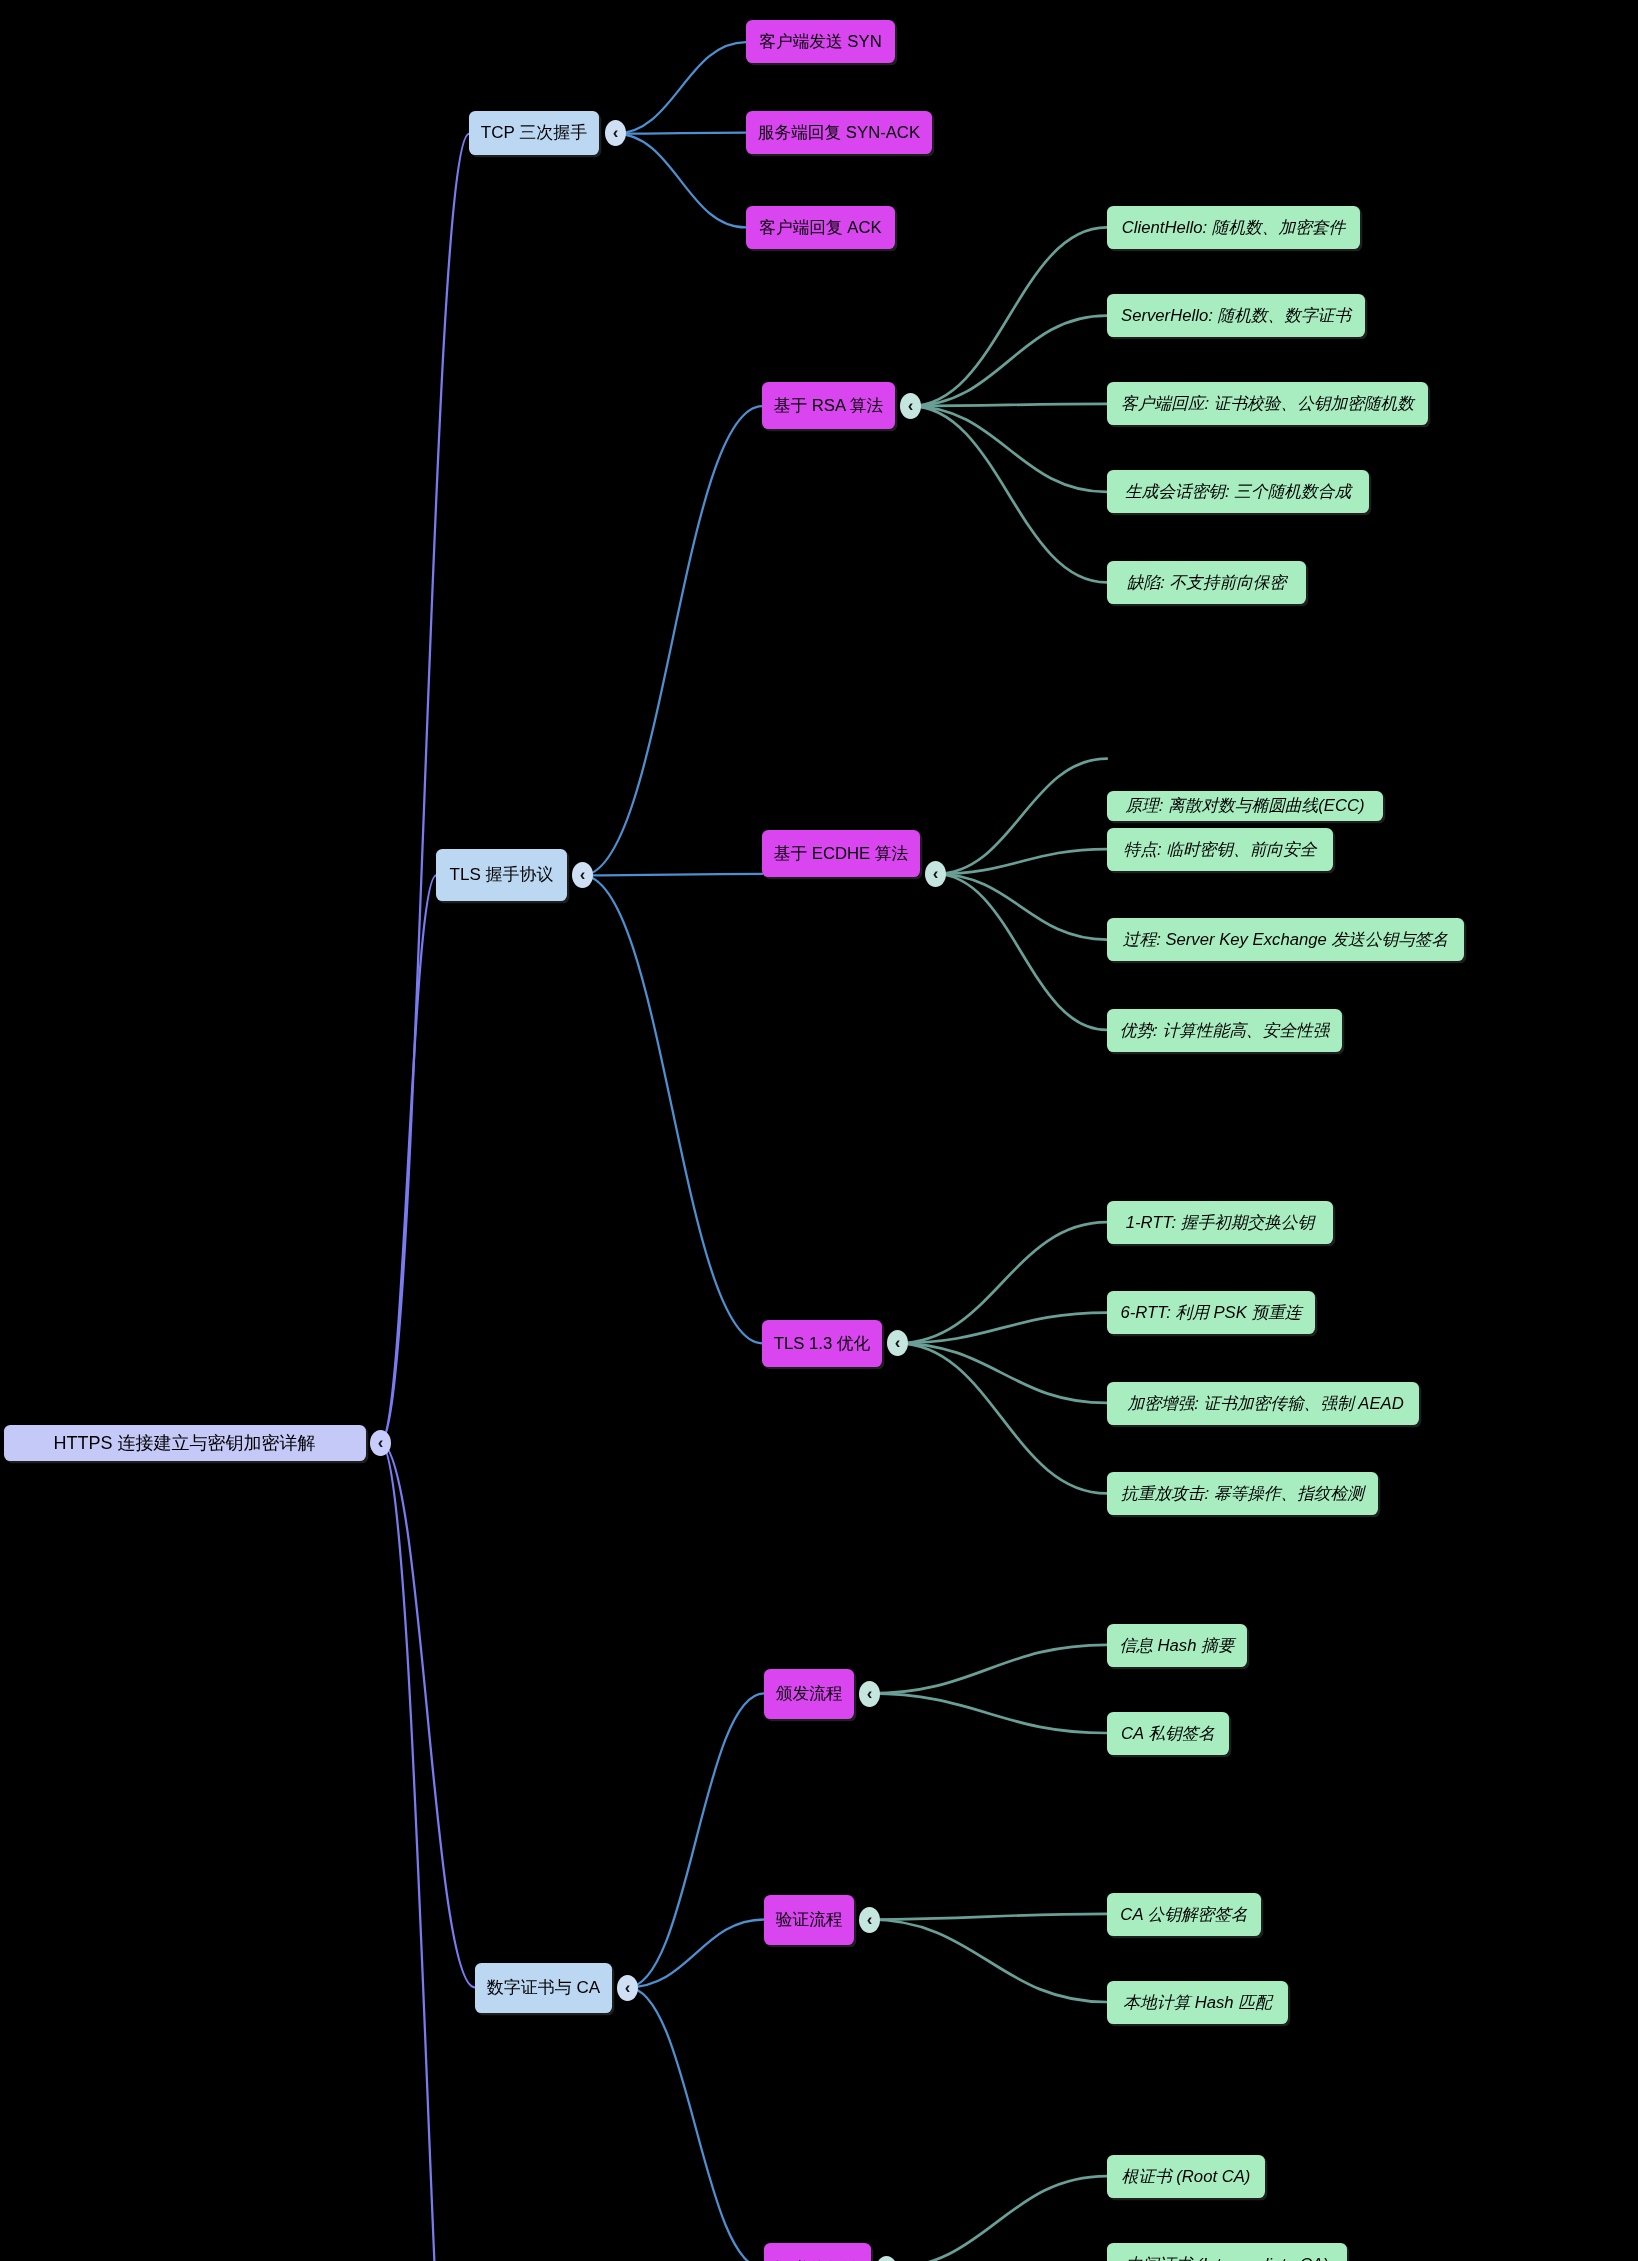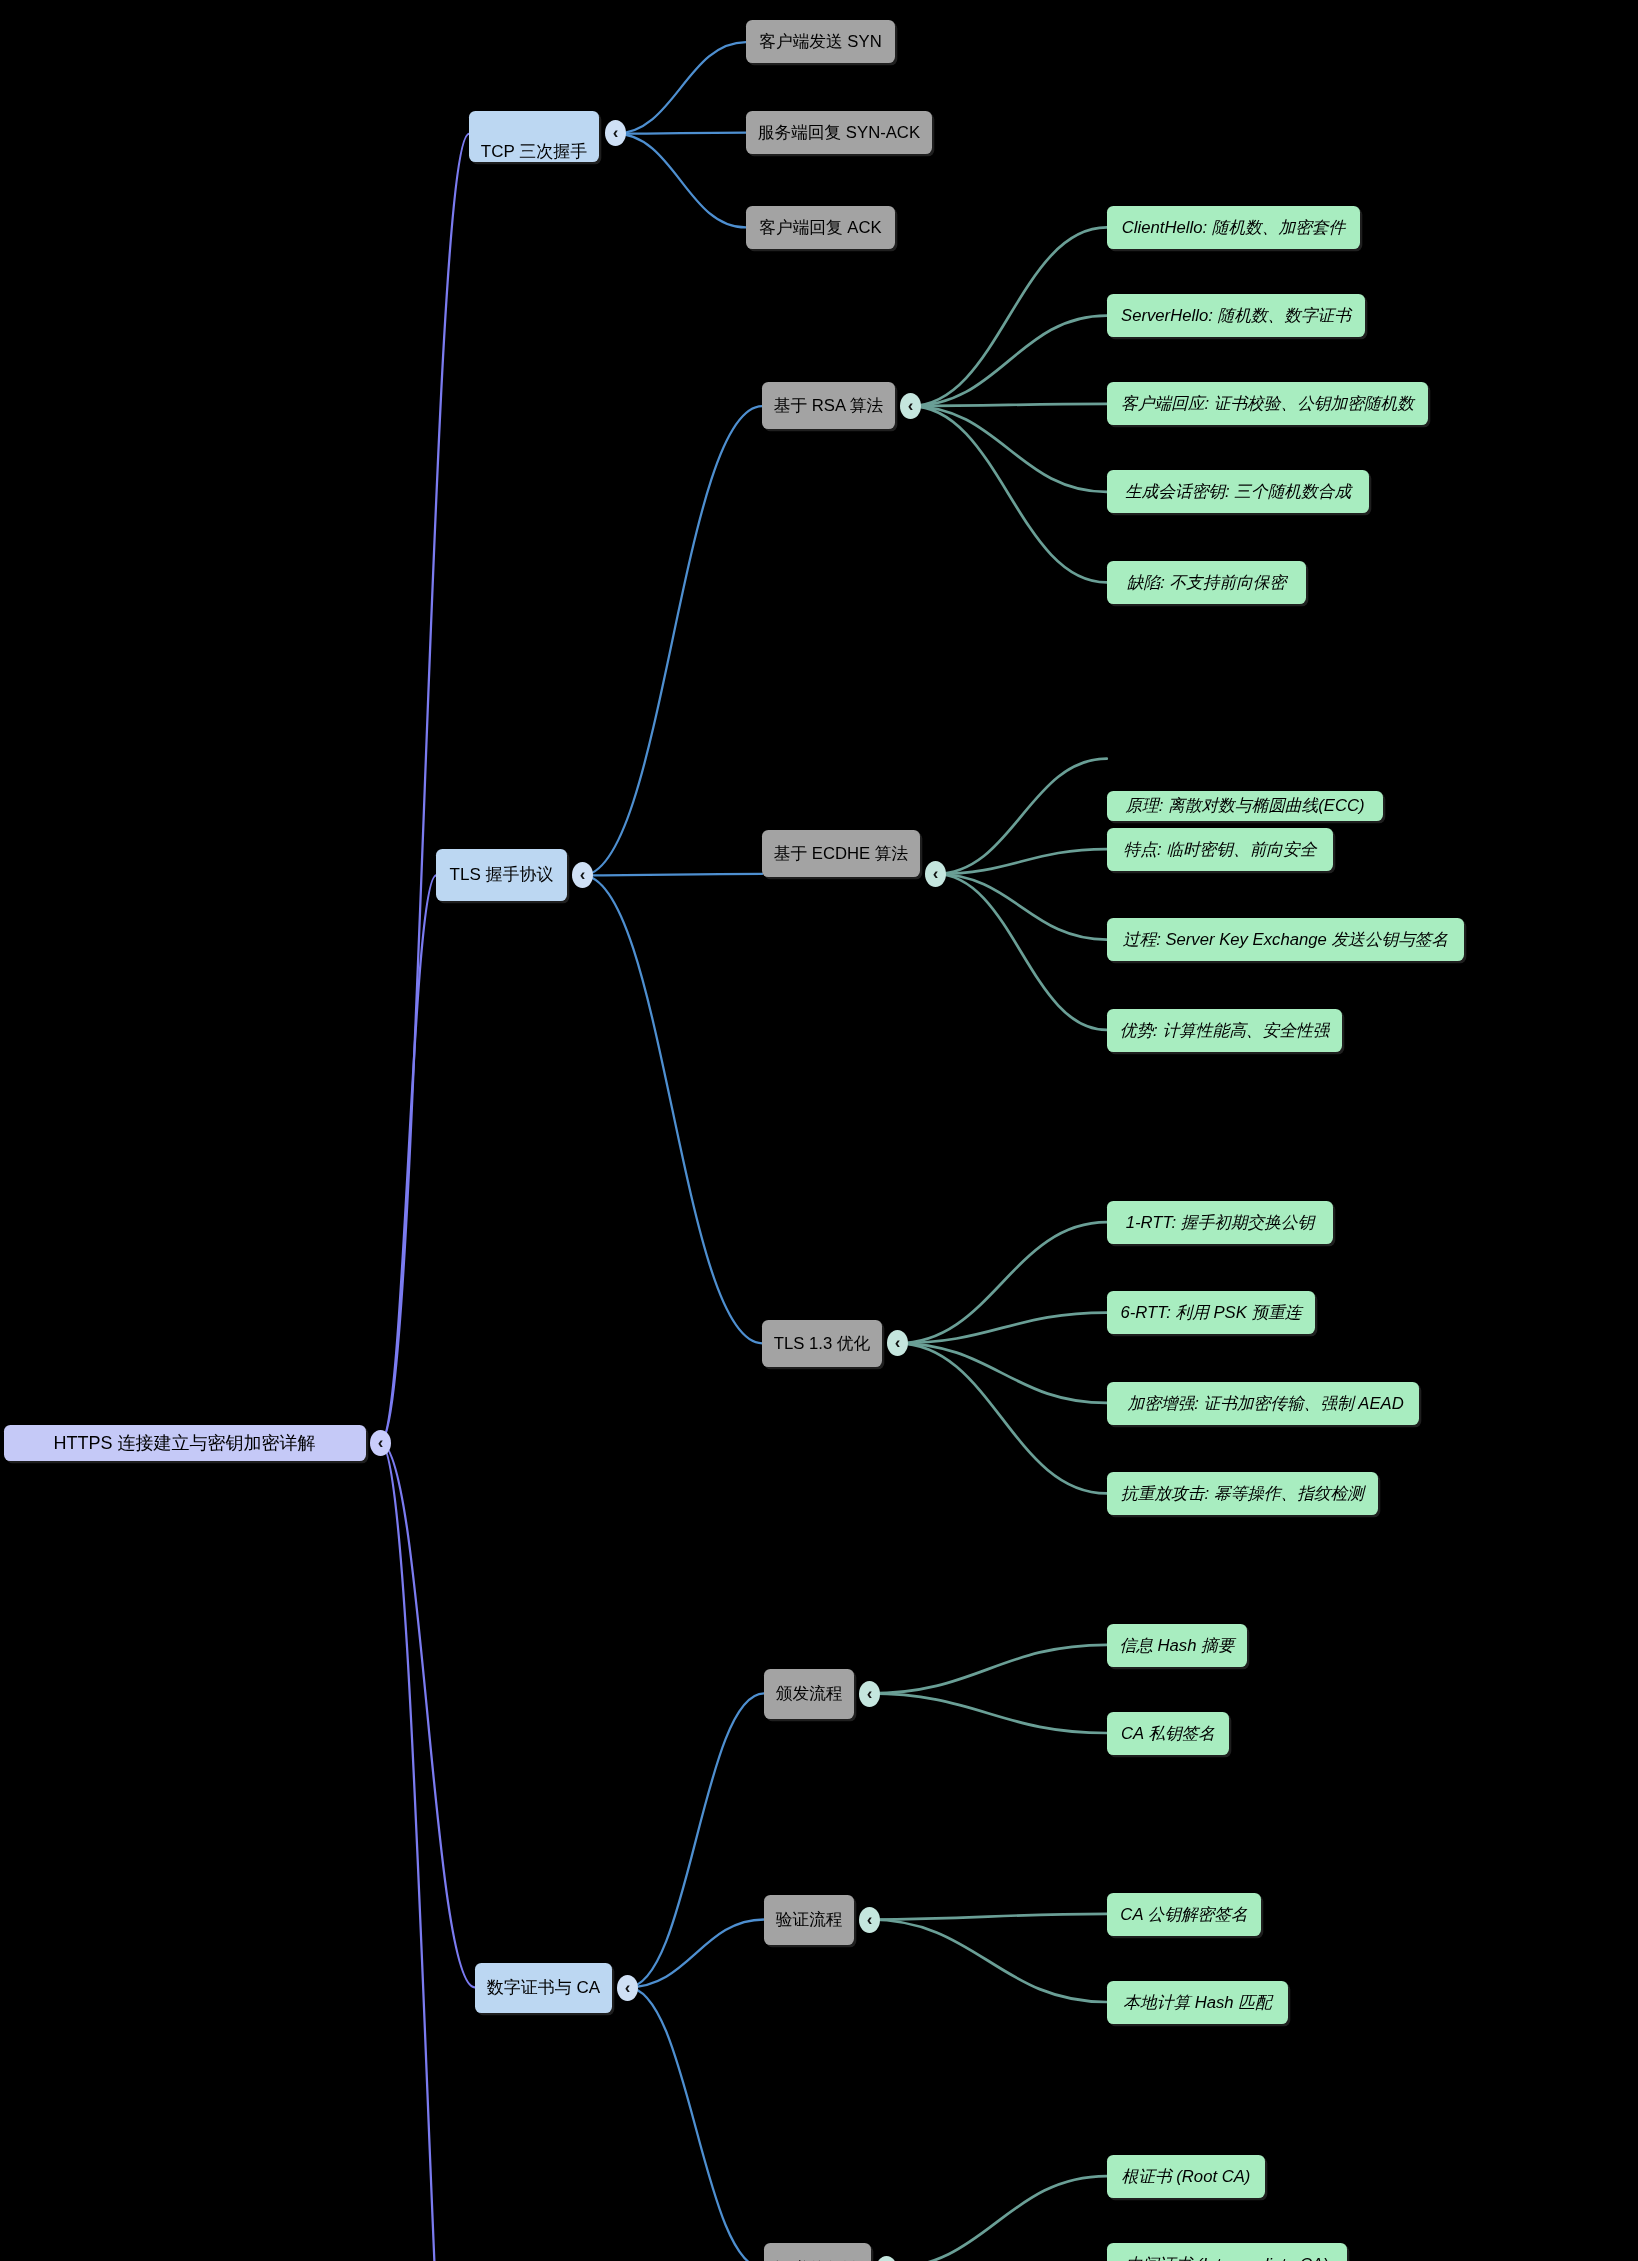--- a/index.html
+++ b/index.html
@@ -5,21 +5,21 @@
   html,body{margin:0;padding:0;background:#000;}
   #stage{position:relative;width:1638px;height:3046px;background:#000;
          font-family:"Liberation Sans","DejaVu Sans",sans-serif;overflow:hidden;}
   svg#edges{position:absolute;left:0;top:0;width:1638px;height:3046px;pointer-events:none;}
   .node{position:absolute;display:flex;align-items:center;justify-content:center;
         border-radius:6.3px;color:#000;box-sizing:border-box;
         padding:0 11.8px;white-space:nowrap;line-height:1.15;
         box-shadow:2.3px 2.3px 0 rgba(255,255,255,.12);}
   .lvl0{background:#c5c9f7;font-size:18px;}
   .lvl1{background:#bcd7f2;font-size:17px;}
-  .lvl2{background:#a3a3a3;font-size:16.7px;}
+  .lvl2{background:#d946ef;font-size:16.7px;}
   .lvl3{background:#a8edc0;font-size:16.7px;font-style:italic;}
   .toggle{position:absolute;width:21px;height:26px;border-radius:50%;
           display:flex;align-items:center;justify-content:center;
           font-size:17px;font-weight:700;color:#111;}
   .tg0{background:#c9cdfb;}
   .tg1{background:#cfe0f5;}
   .tg2{background:#c5e6de;}
 </style>
 </head>
 <body>
@@ -65,21 +65,21 @@
       <path d="M 1373 6070 C 1515.65 6070, 1547.35 6385, 1690 6385" fill="none" stroke="#4e8fd0" stroke-width="5" stroke-linecap="round"></path>
       <path d="M 2044 6385 C 2225.8 6385, 2266.2 6182.5, 2448 6182.5" fill="none" stroke="#6a9f96" stroke-width="6" stroke-linecap="round"></path>
       <path d="M 2044 6385 C 2225.8 6385, 2266.2 6377.5, 2448 6377.5" fill="none" stroke="#6a9f96" stroke-width="6" stroke-linecap="round"></path>
       <path d="M 2044 6385 C 2225.8 6385, 2266.2 6577.5, 2448 6577.5" fill="none" stroke="#6a9f96" stroke-width="6" stroke-linecap="round"></path>
     </svg>
   <div id="nodes">
       <div class="node lvl0" style="left: 3.6px; top: 1425px; min-width: 362px; height: 36px;">
         <span>HTTPS 连接建立与密钥加密详解</span>
       </div>
       <div class="toggle tg0" style="left: 370px; top: 1430px;">‹</div>
-      <div class="node lvl1" style="left: 469px; top: 111px; min-width: 90px; height: 51px; align-items: flex-end;">
+      <div class="node lvl1" style="left: 469px; top: 111px; min-width: 90px; height: 44px;">
         <span>TCP 三次握手</span>
       </div>
       <div class="toggle tg1" style="left: 605px; top: 120px;">‹</div>
       <div class="node lvl2" style="left: 746px; top: 20.4px; min-width: 149px; height: 43px;">
         <span>客户端发送 SYN</span>
       </div>
       <div class="node lvl2" style="left: 746px; top: 111px; min-width: 181px; height: 43px;">
         <span>服务端回复 SYN-ACK</span>
       </div>
       <div class="node lvl2" style="left: 746px; top: 206px; min-width: 149px; height: 43px;">

